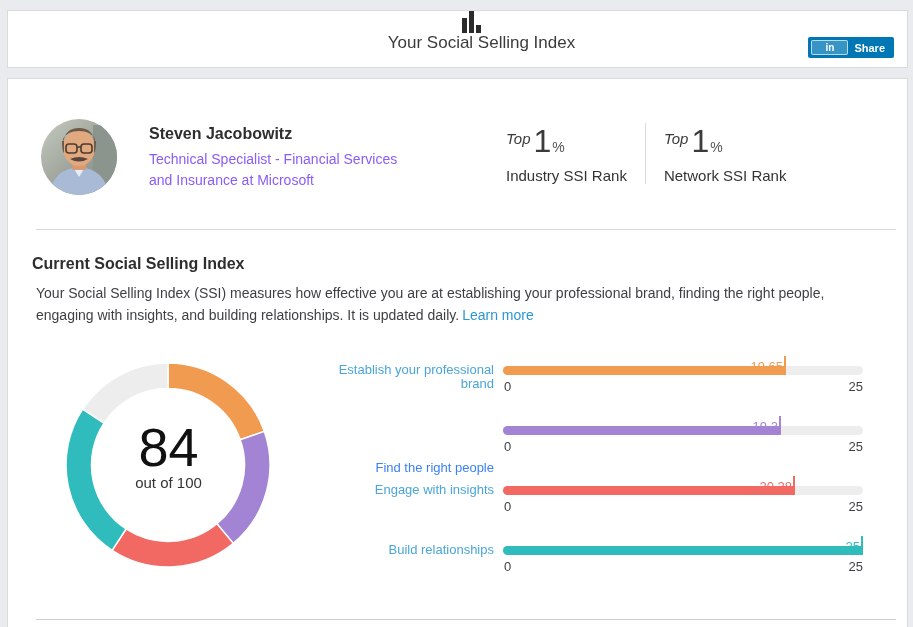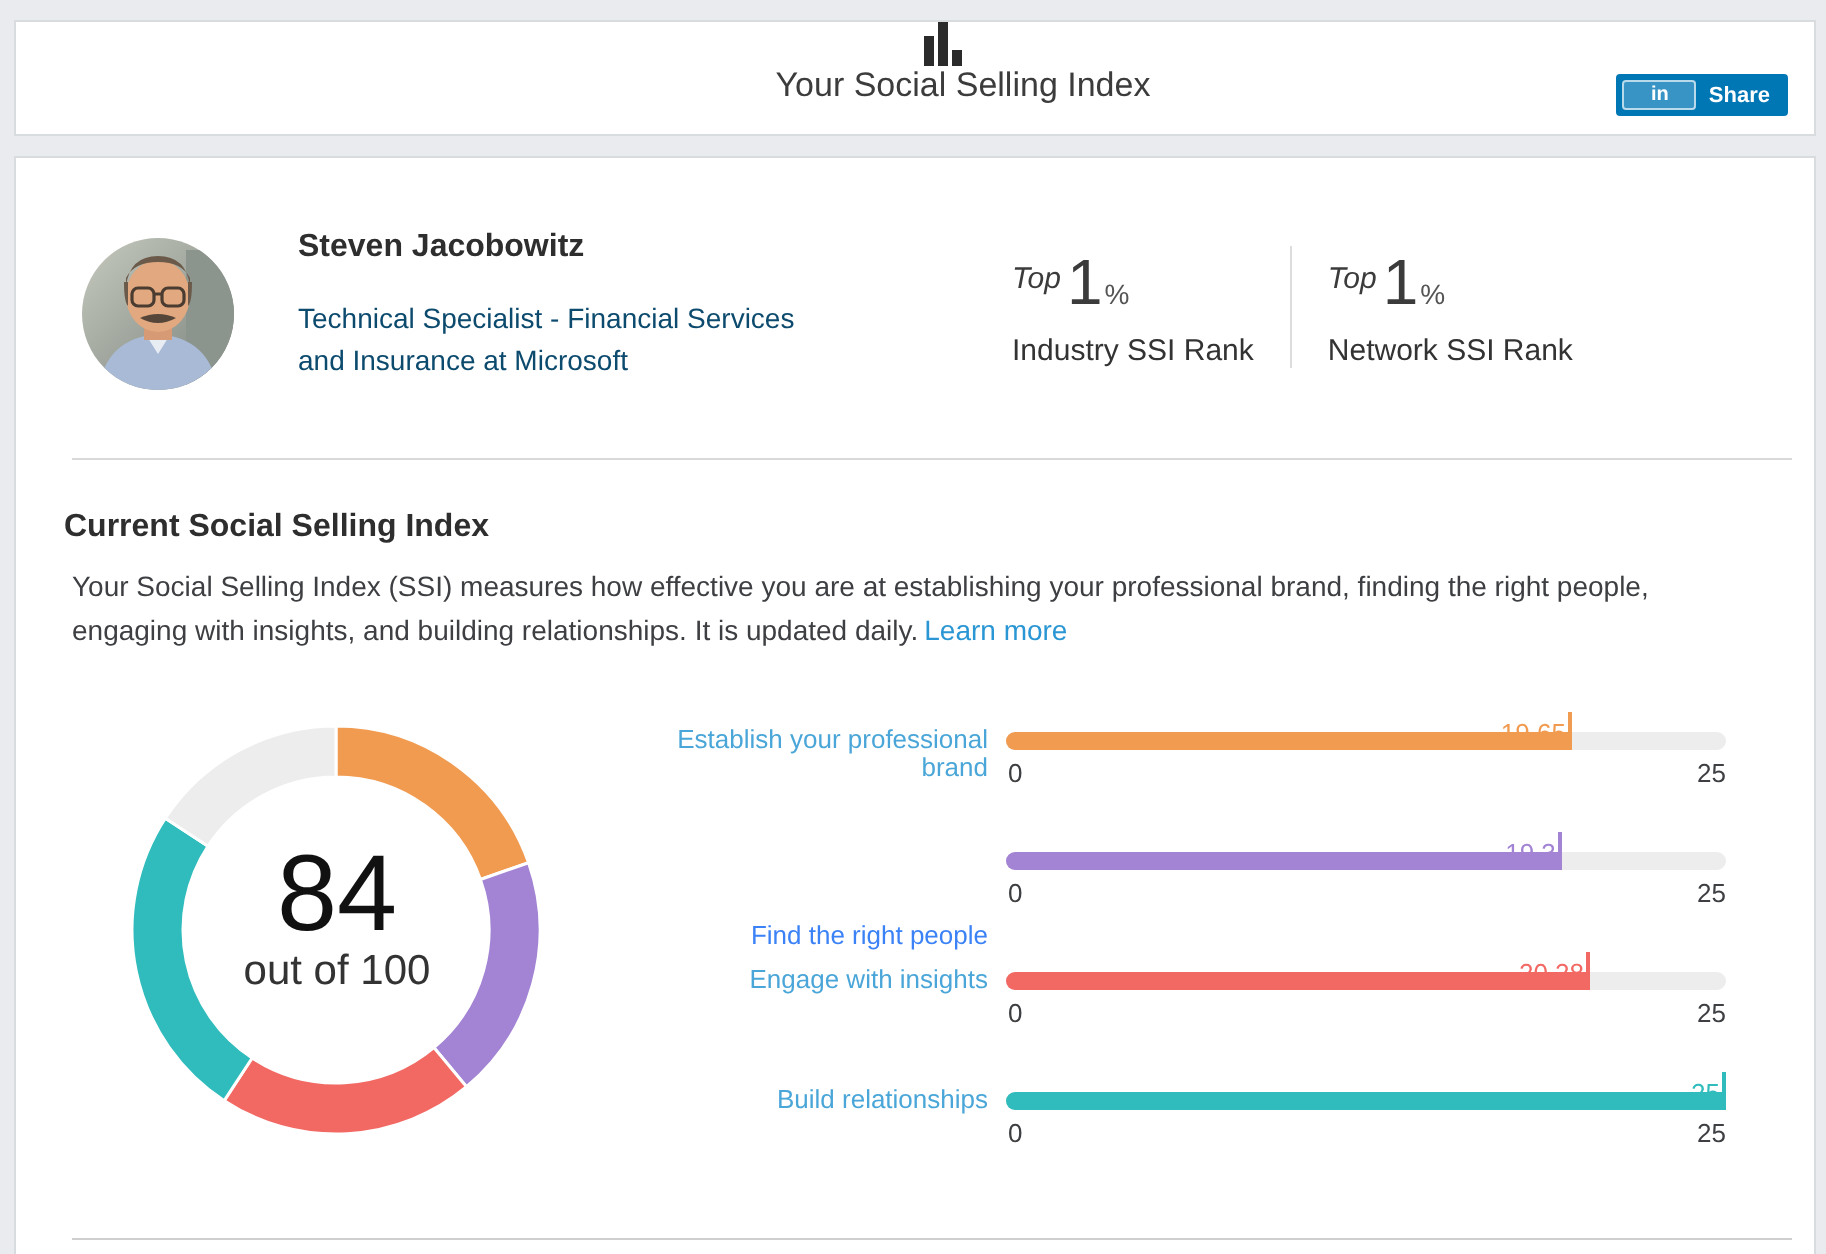--- a/index.html
+++ b/index.html
@@ -27,22 +27,22 @@
     width:37px; height:15px; margin-right:6px; border-radius:2px;
     background:rgba(255,255,255,.22); border:1px solid rgba(255,255,255,.65);
     display:flex; align-items:center; justify-content:center;
     font-size:10px; font-weight:bold; color:#fff;
   }
 
   
   #main-card { top:78px; height:560px; }
 
   #avatar { position:absolute; left:33px; top:40px; width:76px; height:76px; border-radius:50%; overflow:hidden; }
-  #profile-name { position:absolute; left:141px; top:36px; font-size:16px; font-weight:bold; color:#2e2e2e; }
-  #profile-headline { position:absolute; left:141px; top:70px; width:258px; font-size:14px; line-height:21px; color:#0c4a6e; }
+  #profile-name { position:absolute; left:141px; top:46px; font-size:16px; font-weight:bold; color:#2e2e2e; }
+  #profile-headline { position:absolute; left:141px; top:70px; width:258px; font-size:14px; line-height:21px; color:#8b5cf6; }
 
   #stats { position:absolute; left:498px; top:44px; display:flex; }
   .stat { padding:0 18px; }
   .stat:first-child { padding-left:0; }
   .stat + .stat { border-left:1px solid #dcdcdc; }
   .stat-top { white-space:nowrap; }
   .stat-prefix { font-style:italic; font-size:15px; color:#3b3b3b; margin-right:3px; vertical-align:8px; }
   .stat-value { font-size:32px; color:#3b3b3b; letter-spacing:-1px; }
   .stat-suffix-of { font-size:16px; color:#3b3b3b; margin-left:6px; }
   .stat-suffix-pct { font-size:14px; color:#555; margin-left:2px; }
@@ -53,21 +53,21 @@
   #divider-bottom { top:540px; background:#cfcfcf; }
 
   #section-heading { position:absolute; left:24px; top:176px; font-size:16px; font-weight:bold; color:#2e2e2e; }
   #section-desc { position:absolute; left:28px; top:203px; width:838px; font-size:14px; line-height:22px; color:#3d3f42; }
   #learn-more-link { color:#2a96d4; text-decoration:none; margin-left:3px; cursor:pointer; }
 
   
   #donut-wrap { position:absolute; left:54px; top:280px; width:212px; height:212px; }
   #donut-center { position:absolute; left:55px; top:345px; width:211px; text-align:center; pointer-events:none; }
   #donut-value { font-size:54px; line-height:46px; color:#111; }
-  #donut-caption { font-size:21px; color:#333; margin-top:4px; }
+  #donut-caption { font-size:15px; color:#333; margin-top:4px; }
 
   
   .bar-row { position:absolute; left:315px; width:573px; height:45px; }
   .bar-cat-label { position:absolute; left:0; top:15px; width:171px; text-align:right; font-size:13px; color:#4aa6d8; line-height:14px; }
   .bar-chart { position:absolute; left:180px; top:0; width:360px; height:45px; }
   .bar-value { position:absolute; top:11px; font-size:13px; transform:translateX(-100%); padding-right:3px; white-space:nowrap; }
   .bar-tick { position:absolute; top:8px; width:2px; height:19px; }
   .bar-track { position:absolute; left:0; top:18px; width:360px; height:9px; background:#ededed; border-radius:5px; }
   .bar-fill { position:absolute; left:0; top:18px; height:9px; border-radius:5px 0 0 5px; }
   .bar-axis-min { position:absolute; left:1px; top:31px; font-size:13px; color:#3d3f42; }

